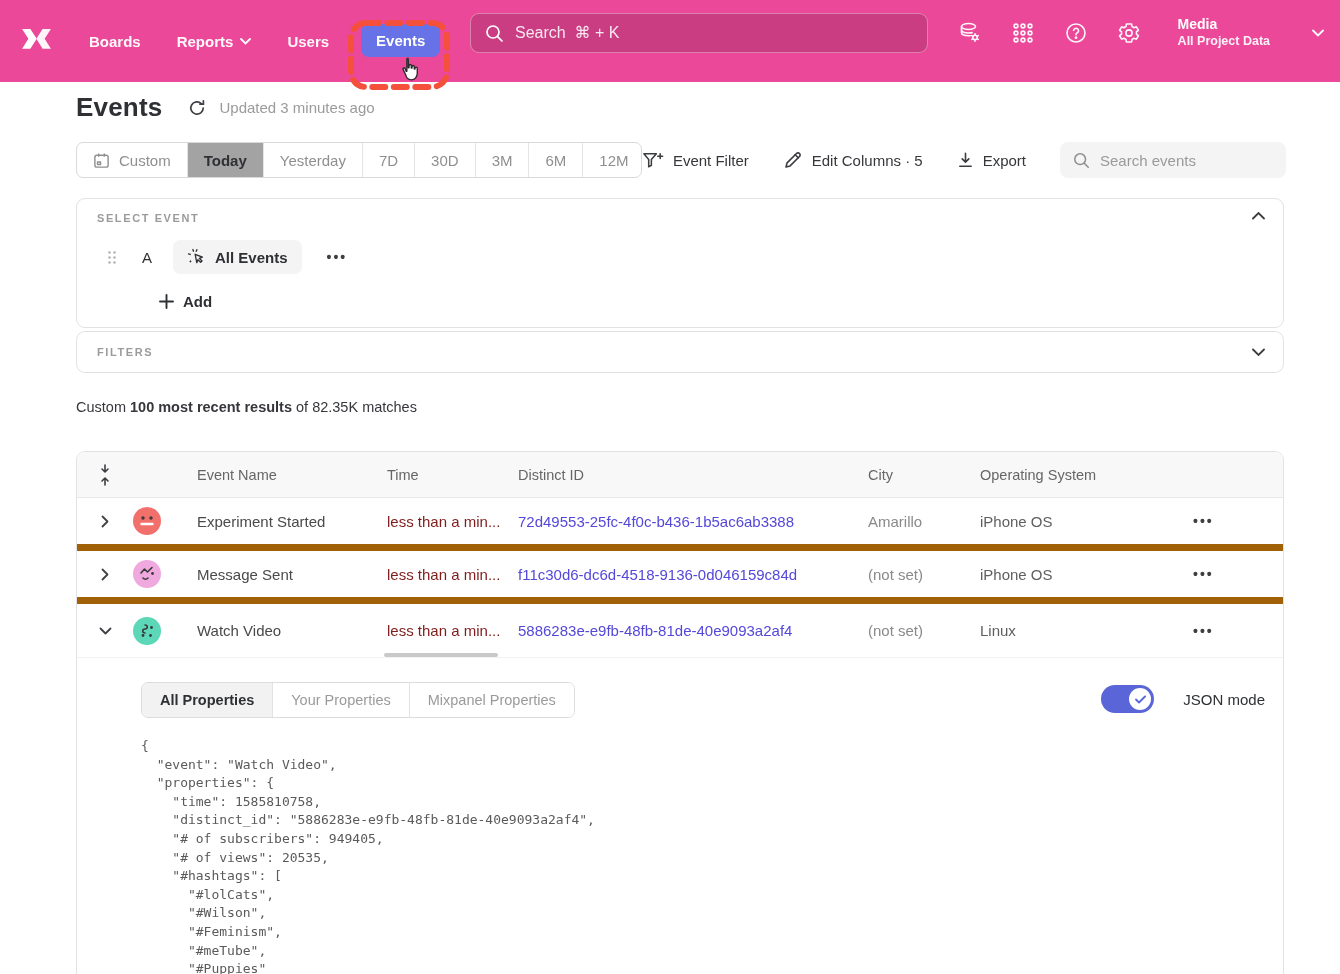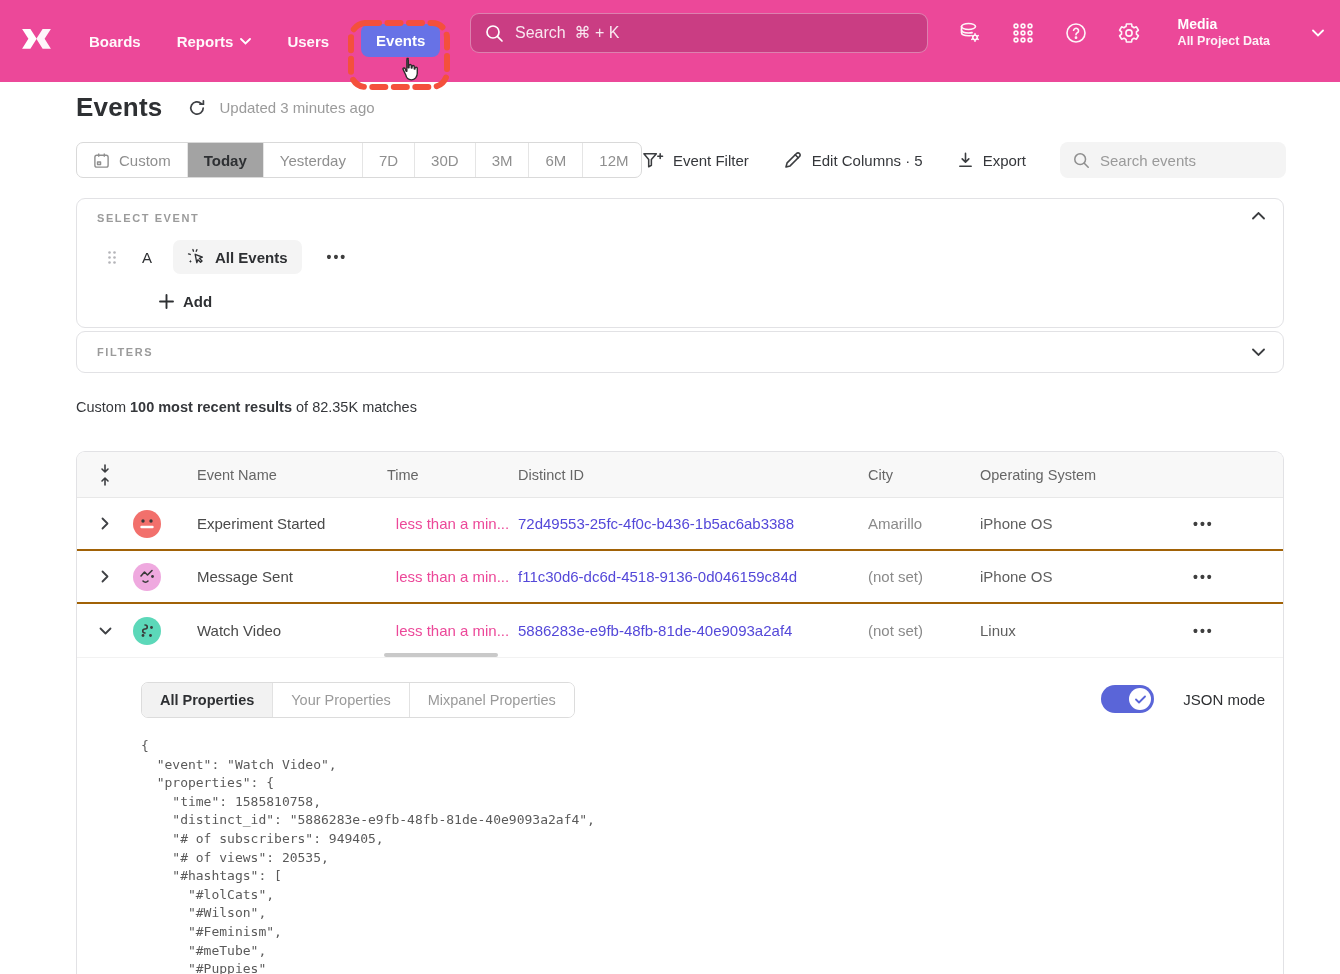--- a/index.html
+++ b/index.html
@@ -76,26 +76,26 @@
   
   .showing{position:absolute;top:399px;left:76px;font-size:14.5px;color:#35373b;}
   .showing b{font-weight:700;}
 
   
   .table-card{position:absolute;top:439px;left:76px;width:1208px;height:543px;border:1px solid #E2E2E5;border-radius:9px 9px 0 0;border-bottom:none;background:#fff;overflow:hidden;margin-top:12px;}
   .tgrid{display:grid;grid-template-columns:56px 64px 190px 131px 350px 112px 185px 120px;align-items:center;}
   .thead{height:46px;background:#F8F8F8;border-bottom:1px solid #E8E8E8;color:#666;font-size:14.5px;}
   .th{white-space:nowrap;}
   .collapse-ic{justify-self:center;color:#3b3d40;cursor:pointer;}
-  .trow{height:53px;border-bottom:2px solid #a16207;font-size:15px;}
+  .trow{height:53px;border-bottom:7px solid #a16207;font-size:15px;}
   .trow.expanded{border-bottom:none;}
   .row-chev{justify-self:center;color:#3f4145;cursor:pointer;}
   .avatar{width:28px;height:28px;border-radius:50%;position:relative;}
   .cell-name{color:#4a4a4a;}
-  .cell-time{color:#ec4899;white-space:nowrap;text-align:center;}
+  .cell-time{color:#7f1d1d;white-space:nowrap;}
   .cell-id{color:#5448D9;cursor:pointer;white-space:nowrap;}
   .cell-city{color:#8a8a8a;}
   .cell-os{color:#5f5f5f;}
   .row-dots{padding-left:28px;font-size:14px;font-weight:700;letter-spacing:2px;color:#3f3f3f;cursor:pointer;}
   .scroll-thumb{position:absolute;left:307px;top:201px;width:114px;height:4px;border-radius:2px;background:#C9C9C9;cursor:pointer;}
 
   
   .detail{position:relative;padding:24px 20px 0 64px;border-top:1px solid #F2F2F2;}
   .ptabs{display:inline-flex;border:1px solid #DCDCDC;border-radius:7px;overflow:hidden;}
   .ptab{height:34px;display:flex;align-items:center;padding:0 18px;font-size:14.5px;color:#9a9a9a;border-right:1px solid #E2E2E2;cursor:pointer;white-space:nowrap;background:#fff;}

